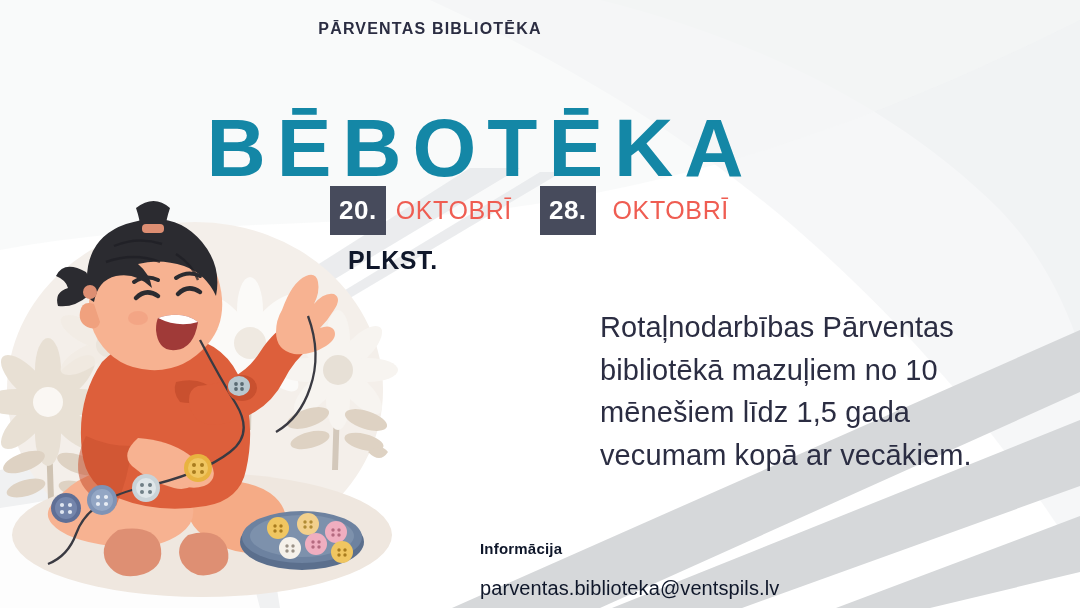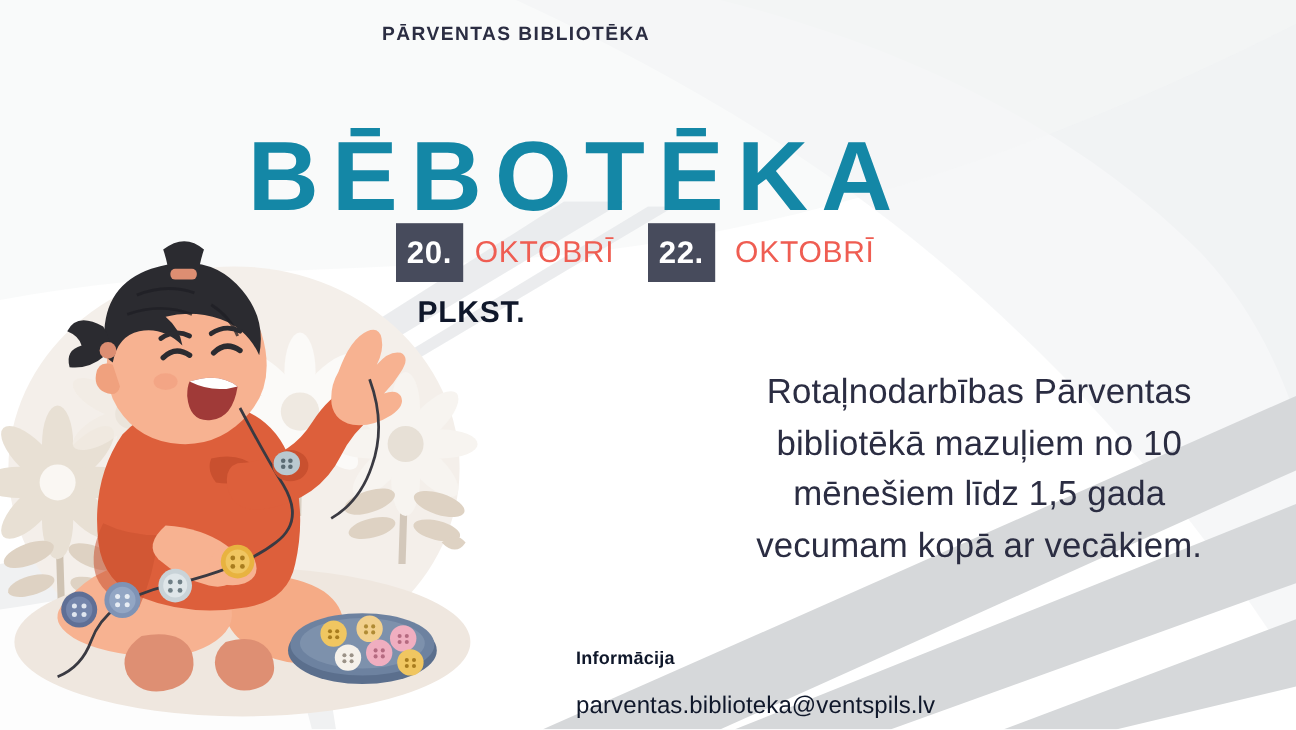--- a/index.html
+++ b/index.html
@@ -121,21 +121,20 @@
     white-space: nowrap;
   }
   .group-a { display: flex; align-items: flex-start; }
   .group-b { display: flex; align-items: flex-start; margin-left: 28px; }
 
   .body-copy {
     position: absolute;
     top: 277px;
     left: 600px;
     width: 432px;
-    text-align: center;
     font-size: 29px;
     line-height: 1.47;
     font-weight: 400;
     color: #2b2d42;
     letter-spacing: 0.1px;
   }
 
   .footer {
     position: absolute;
     top: 540px;
@@ -408,21 +407,21 @@
     <h1 class="main-title">BĒBOTĒKA</h1>
 
     <div class="date-rows">
 
       <div class="date-row">
         <div class="group-a">
           <span class="badge">20.</span>
           <span class="month">OKTOBRĪ</span>
         </div>
         <div class="group-b">
-          <span class="badge">22.</span>
+          <span class="badge">28.</span>
           <span class="month spaced">OKTOBRĪ</span>
         </div>
       </div>
 
       <div class="date-row second">
         <span class="timelabel">PLKST.</span>
       </div>
 
     </div>
 

